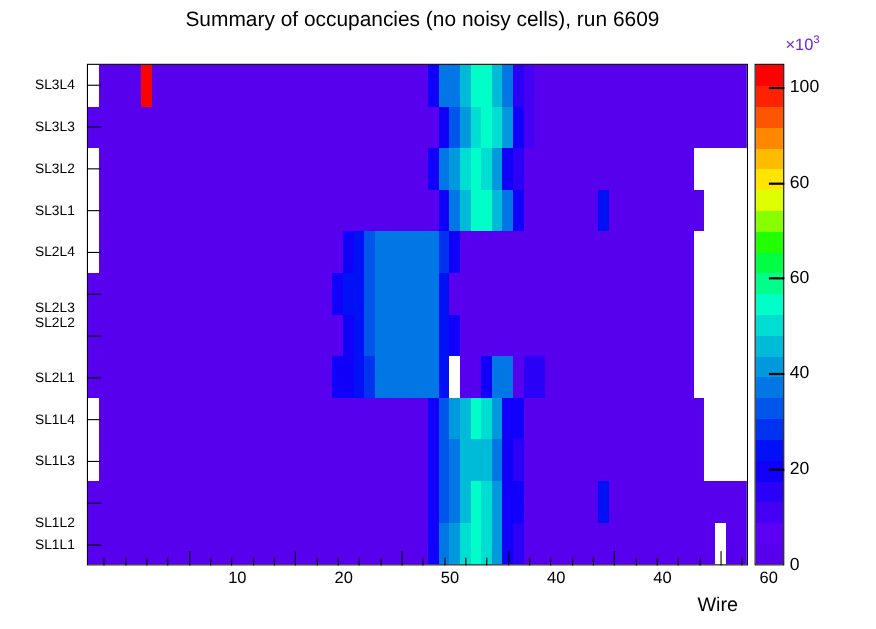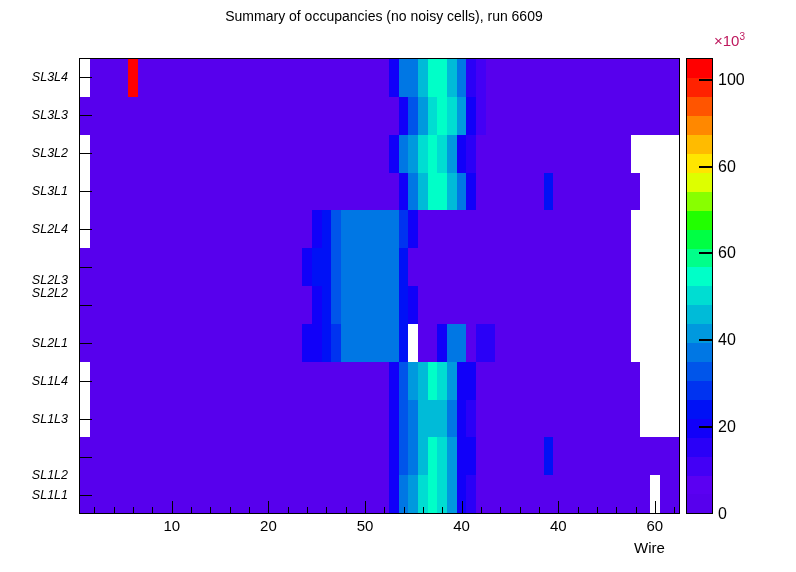--- a/index.html
+++ b/index.html
@@ -25,21 +25,21 @@
     background: #ffffff;
   }
 
   
   #title {
     position: absolute;
     left: 0;
     top: 8px;
     width: 768px;
     text-align: center;
-    font-size: 14px;
+    font-size: 19px;
     font-family: "Liberation Sans", sans-serif;
     color: #000;
     letter-spacing: 0px;
     white-space: nowrap;
   }
 
   
   #plot-frame {
     position: absolute;
     left: 79px;
@@ -67,21 +67,20 @@
   }
   .ylabel {
     position: absolute;
     right: 6px;
     font-size: 12.5px;
     font-family: "Liberation Sans", sans-serif;
     color: #000;
     white-space: nowrap;
     text-align: right;
     transform: translateY(-50%);
-    font-style: italic;
   }
   .ytick {
     position: absolute;
     left: 79px;
     width: 13px;
     height: 0;
     border-top: 1px solid #000;
   }
 
   
@@ -93,26 +92,27 @@
   .xtick.major { height: 13px; top: 501px; }
   .xtick.minor { height: 7px;  top: 507px; }
   .xlabel {
     position: absolute;
     top: 517px;
     font-size: 15px;
     font-family: "Liberation Sans", sans-serif;
     color: #000;
     transform: translateX(-50%);
     white-space: nowrap;
+    margin-left: 44px;
   }
   #x-axis-title {
     position: absolute;
     top: 539px;
     left: 634px;
-    font-size: 15px;
+    font-size: 18px;
     font-family: "Liberation Sans", sans-serif;
     color: #000;
     white-space: nowrap;
   }
 
   
   #colorbar-frame {
     position: absolute;
     left: 686px;
     top: 58px;
@@ -139,21 +139,21 @@
     color: #000;
     transform: translateY(-50%);
     white-space: nowrap;
   }
   #cb-exponent {
     position: absolute;
     left: 714px;
     top: 31px;
     font-size: 15px;
     font-family: "Liberation Sans", sans-serif;
-    color: #be185d;
+    color: #6d28d9;
     white-space: nowrap;
   }
   #cb-exponent sup { font-size: 10px; vertical-align: super; }
 </style>
 </head>
 <body>
 
 <div id="canvas">
 
   <div id="title">Summary of occupancies (no noisy cells), run 6609</div>

